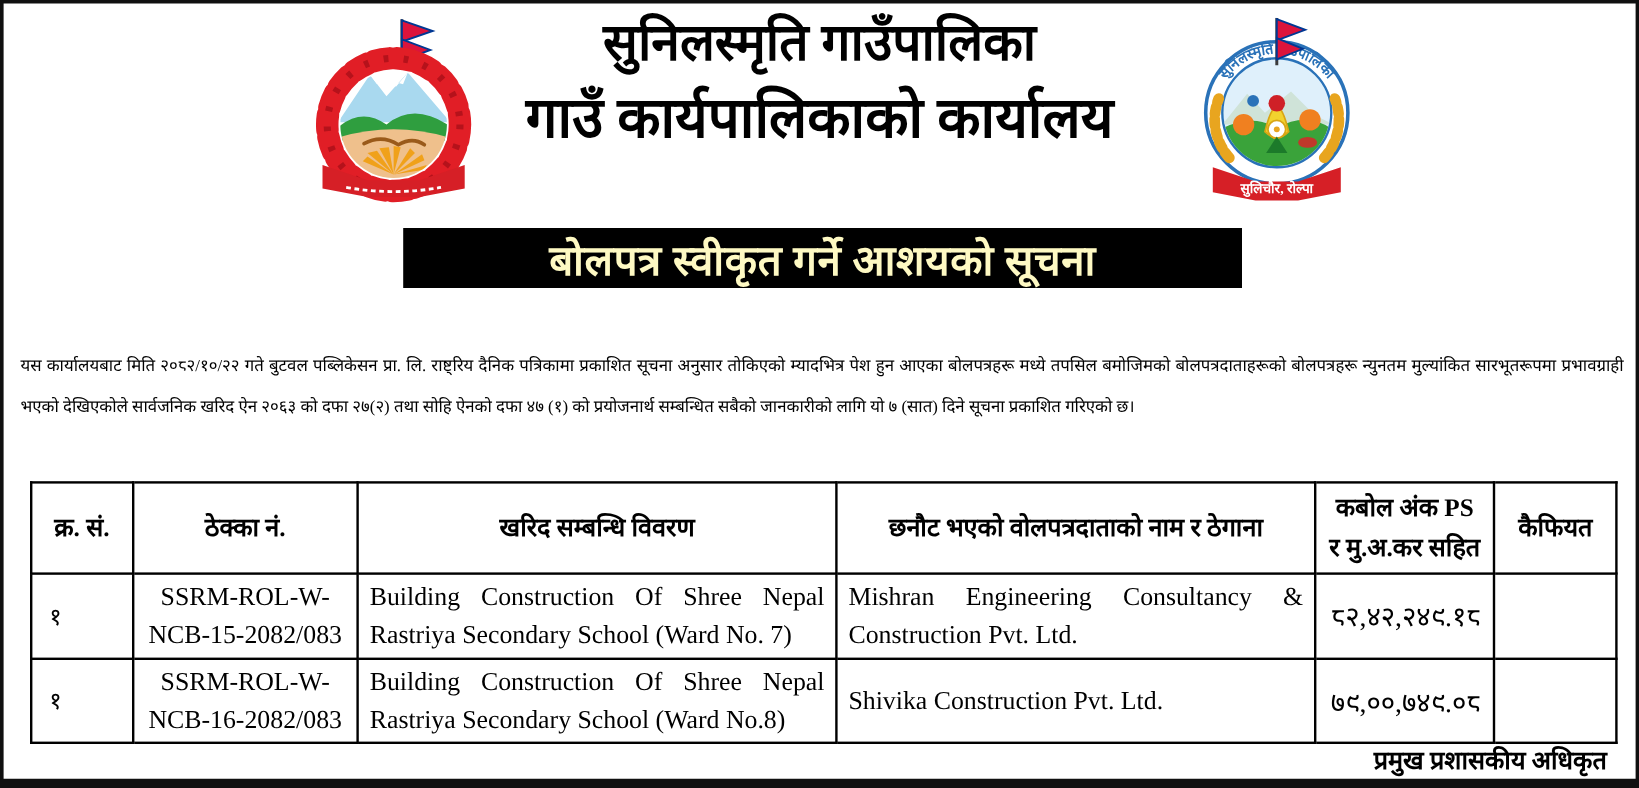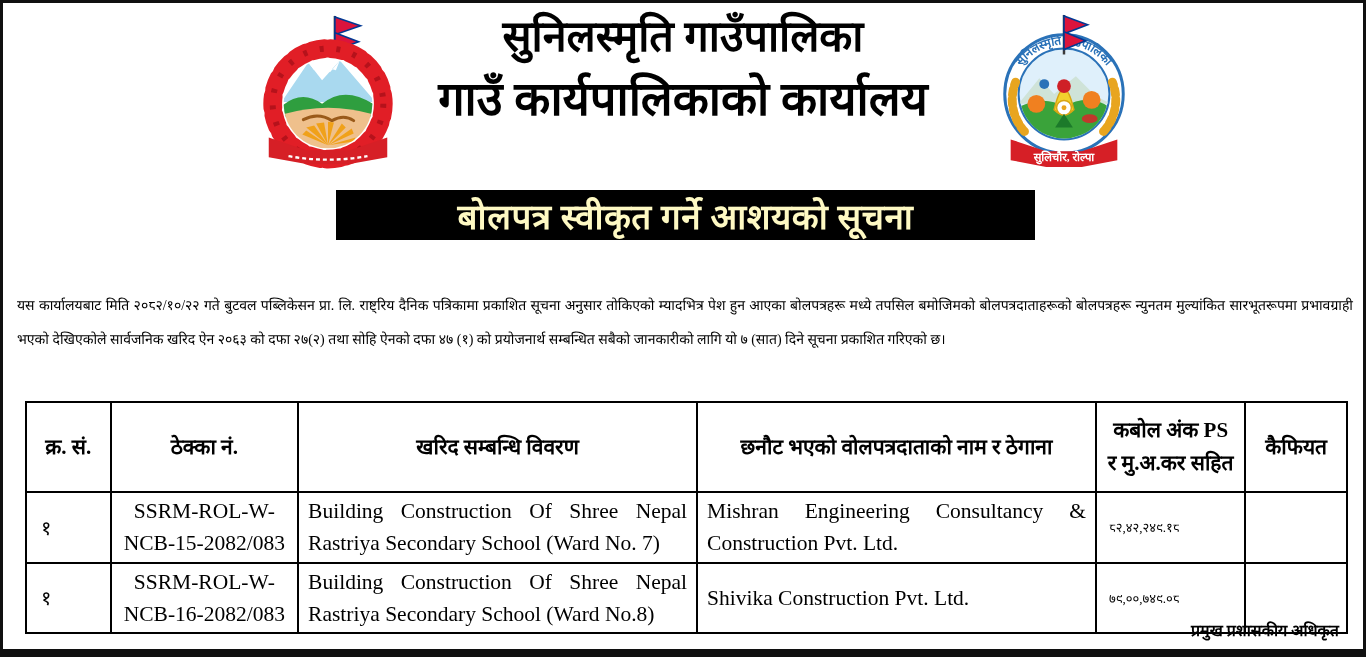--- a/index.html
+++ b/index.html
@@ -30,30 +30,30 @@
     position:absolute;top:286px;left:14px;width:1336px;
     font-size:14px;line-height:34px;text-align:justify;
   }
   
   table.tender{
     position:absolute;top:398px;left:22px;width:1323px;
     border-collapse:collapse;table-layout:fixed;
   }
   table.tender th, table.tender td{border:2.5px solid #000;vertical-align:middle;overflow:hidden;}
   table.tender th{font-weight:700;font-size:21px;text-align:center;padding:4px 4px;line-height:1.55;}
-  tr.hdr{height:90px;}
+  tr.hdr{height:76px;}
   tr.row{height:68px;}
   td.c-sn{font-size:20px;text-align:left;padding-left:14px;}
   td.c-cno{font-size:21.5px;text-align:center;line-height:1.5;padding:2px 4px;margin-left:27px;}
   td.c-desc{font-size:21.5px;text-align:justify;line-height:1.5;padding:2px 9px;}
   td.c-bidder{font-size:21.5px;text-align:justify;line-height:1.5;padding:2px 9px;}
-  td.c-amt{font-size:13px;text-align:left;padding-left:12px;}
+  td.c-amt{font-size:23px;text-align:left;padding-left:12px;}
   td.c-rem{font-size:19px;}
   
-  .signature{position:absolute;top:616px;right:24px;font-size:16px;font-weight:700;}
+  .signature{position:absolute;top:616px;right:24px;font-size:21px;font-weight:700;}
 </style>
 </head>
 <body>
 
 <div class="page">
 
   <div class="logo logo-left">
     <svg viewBox="0 0 160 160">
 
       <g>

